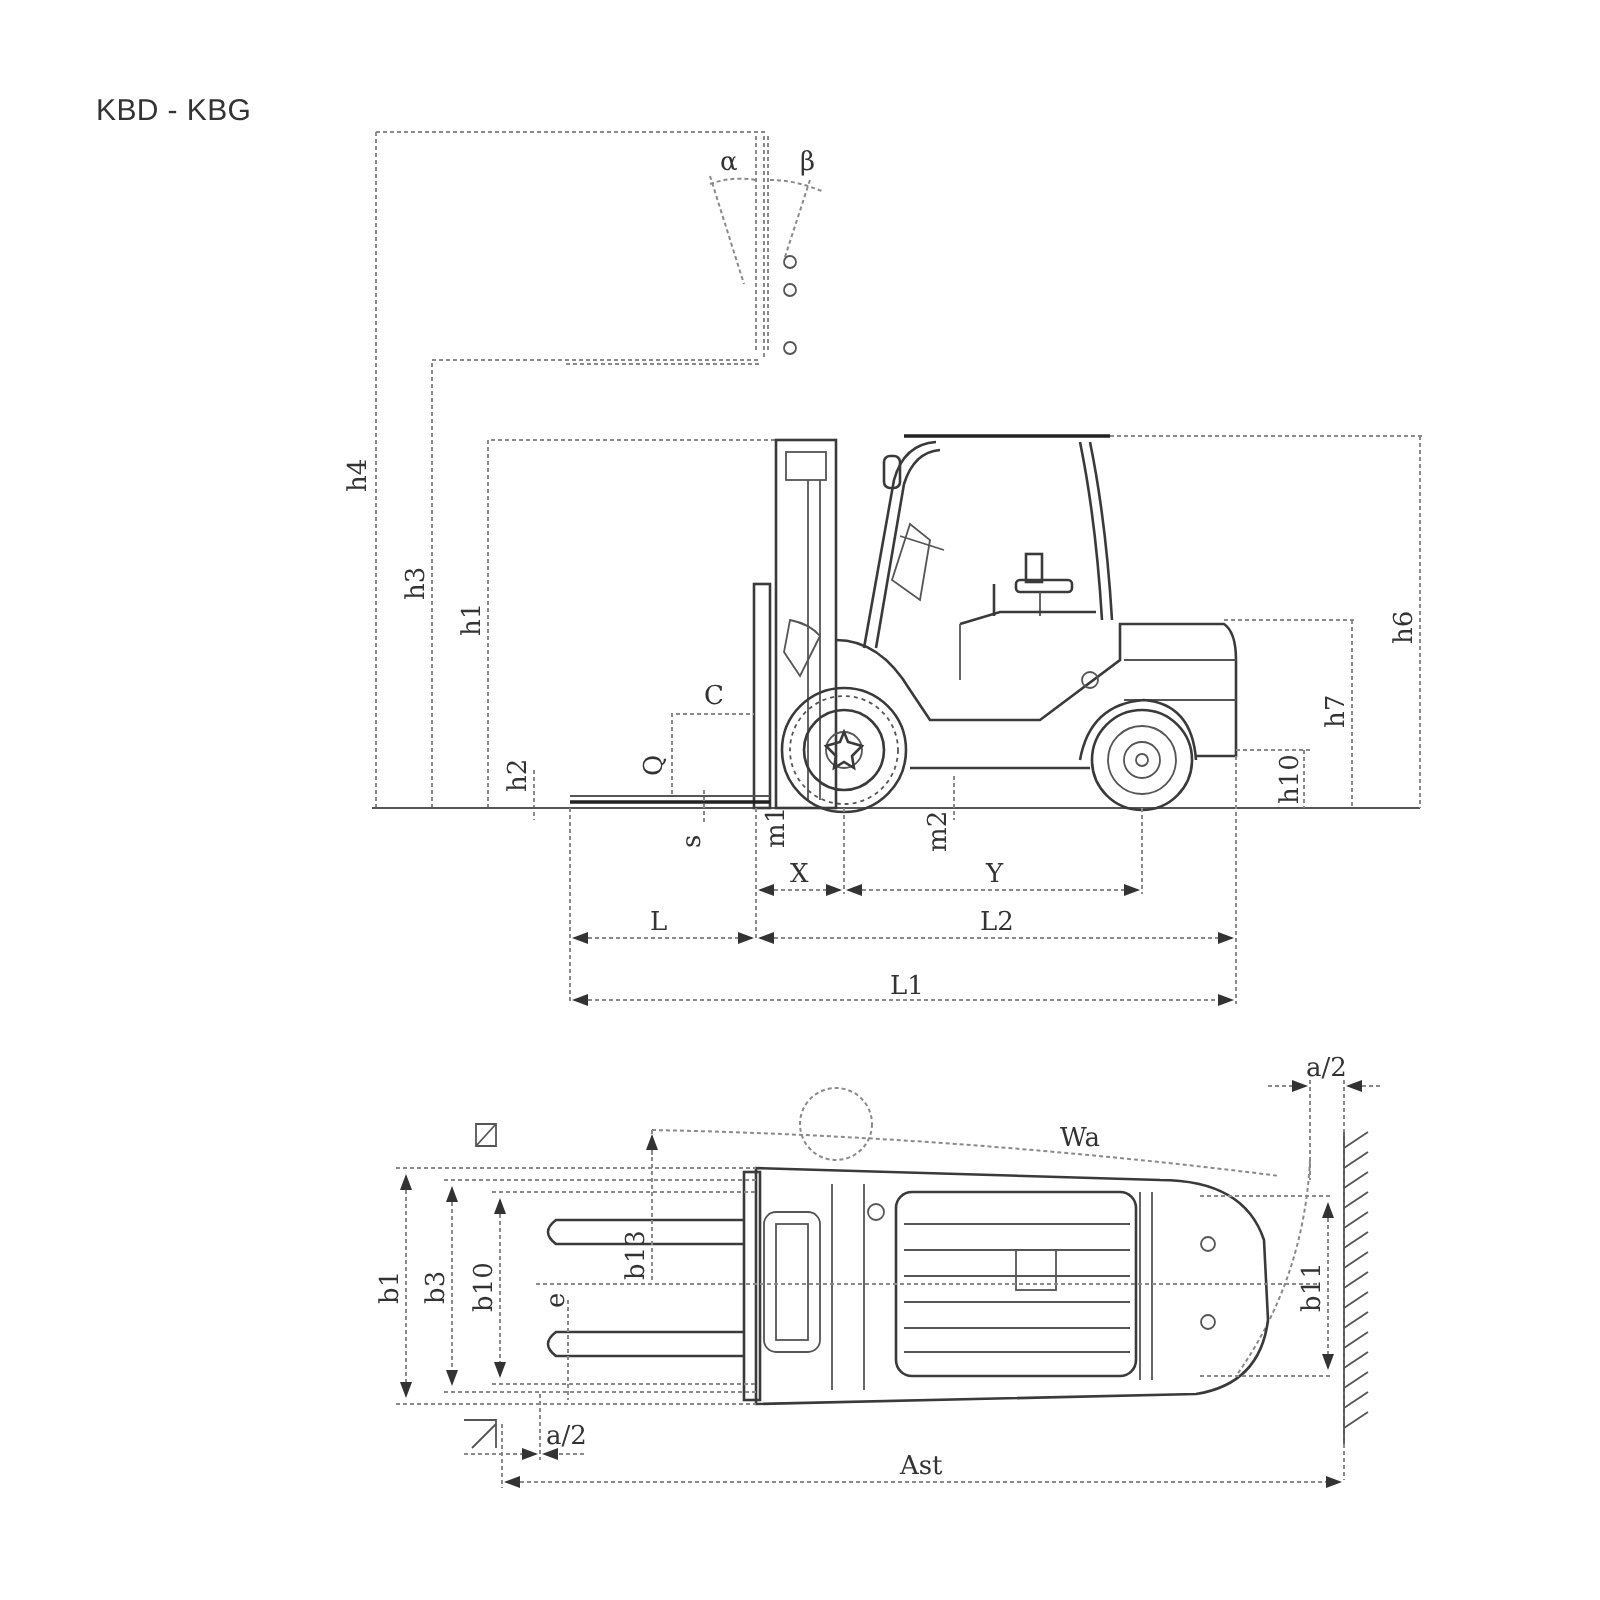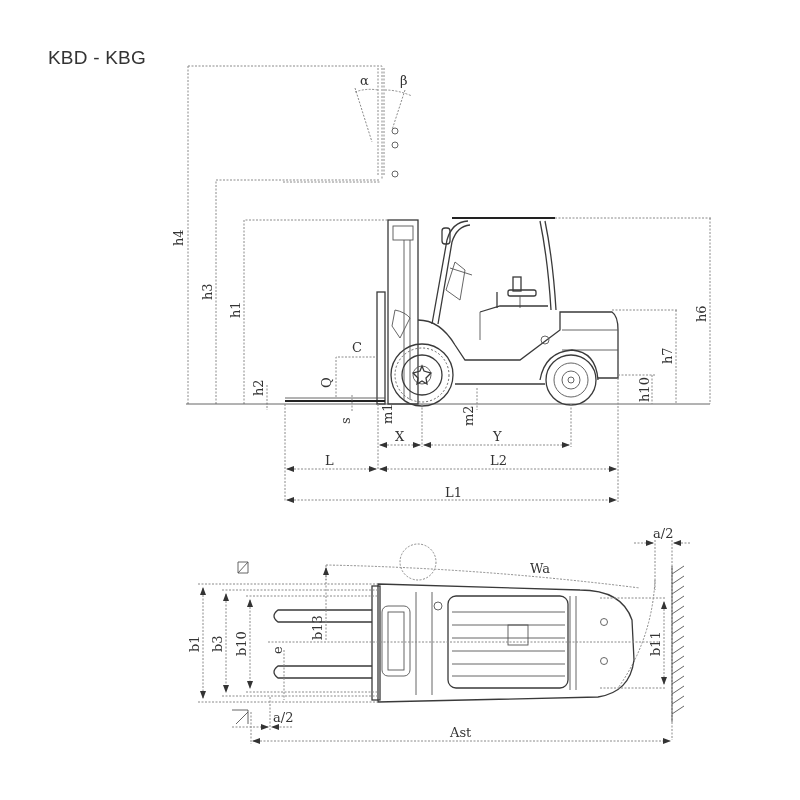--- a/index.html
+++ b/index.html
@@ -1,17 +1,17 @@
 <!DOCTYPE html>
 <html><head>
 <meta charset="utf-8">
 <style>
   html, body { margin: 0; padding: 0; background: #ffffff; }
   body { width: 800px; height: 800px; position: relative; overflow: hidden; font-family: "Liberation Sans", sans-serif; }
-  .title { position: absolute; left: 48px; top: 47px; font-size: 19px; color: #333333; letter-spacing: 0.2px; }
+  .title { position: absolute; left: 48px; top: 47px; font-size: 15px; color: #333333; letter-spacing: 0.2px; }
   svg { position: absolute; left: 0; top: 0; }
   .dim { stroke: #8a8a8a; stroke-width: 1; stroke-dasharray: 2 1.5; fill: none; }
   .ln { stroke: #3a3a3a; stroke-width: 1.3; fill: none; }
   .ln2 { stroke: #555; stroke-width: 0.9; fill: none; }
   .thick { stroke: #222; stroke-width: 1.8; fill: none; }
   .lbl { font-family: "DejaVu Serif", "Liberation Serif", serif; font-size: 13px; fill: #333; }
   .lblv { font-family: "DejaVu Serif", "Liberation Serif", serif; font-size: 13px; fill: #333; }
   .arrow { fill: #333; }
 </style>
 </head>

